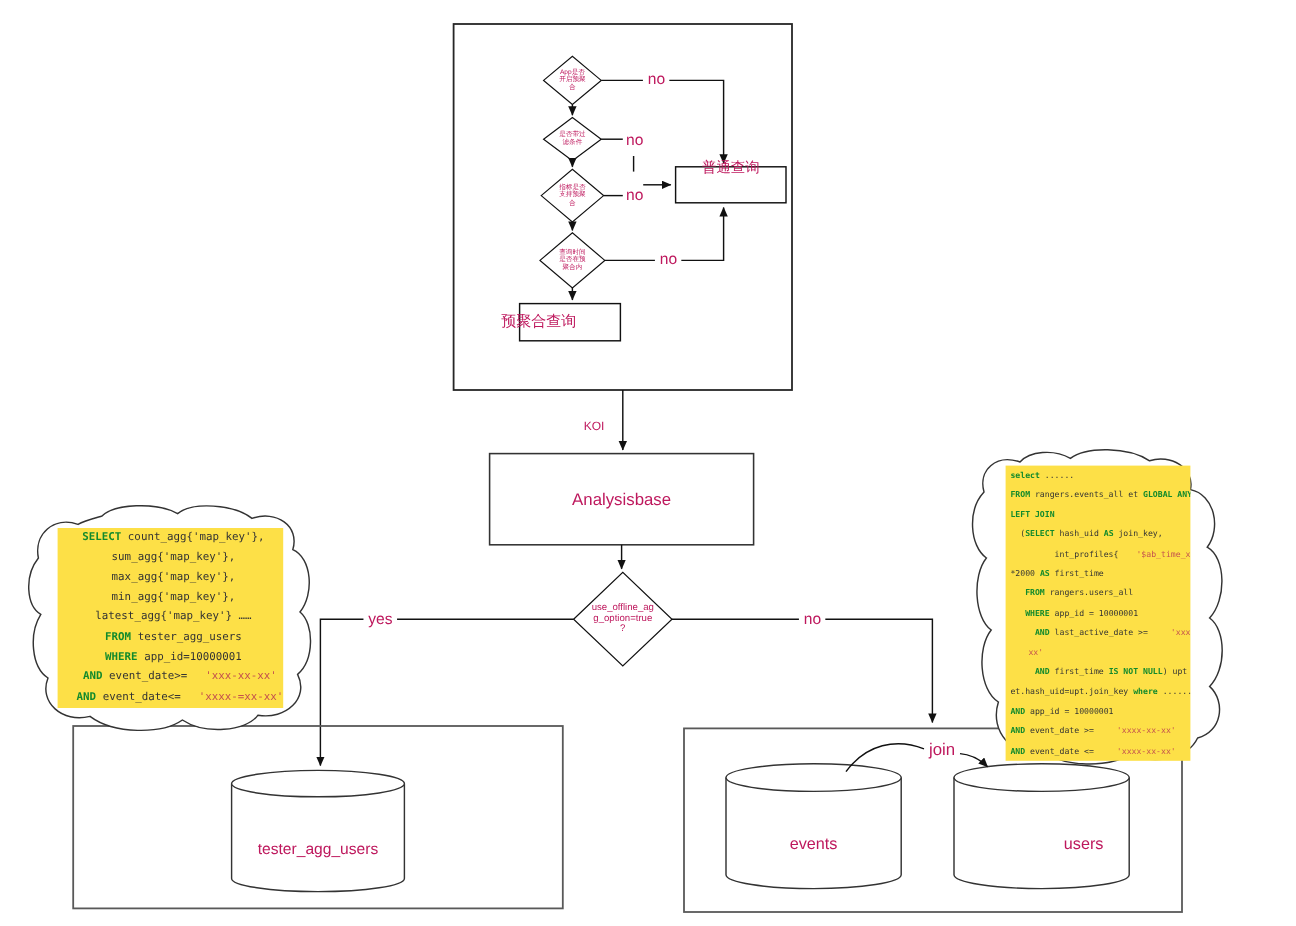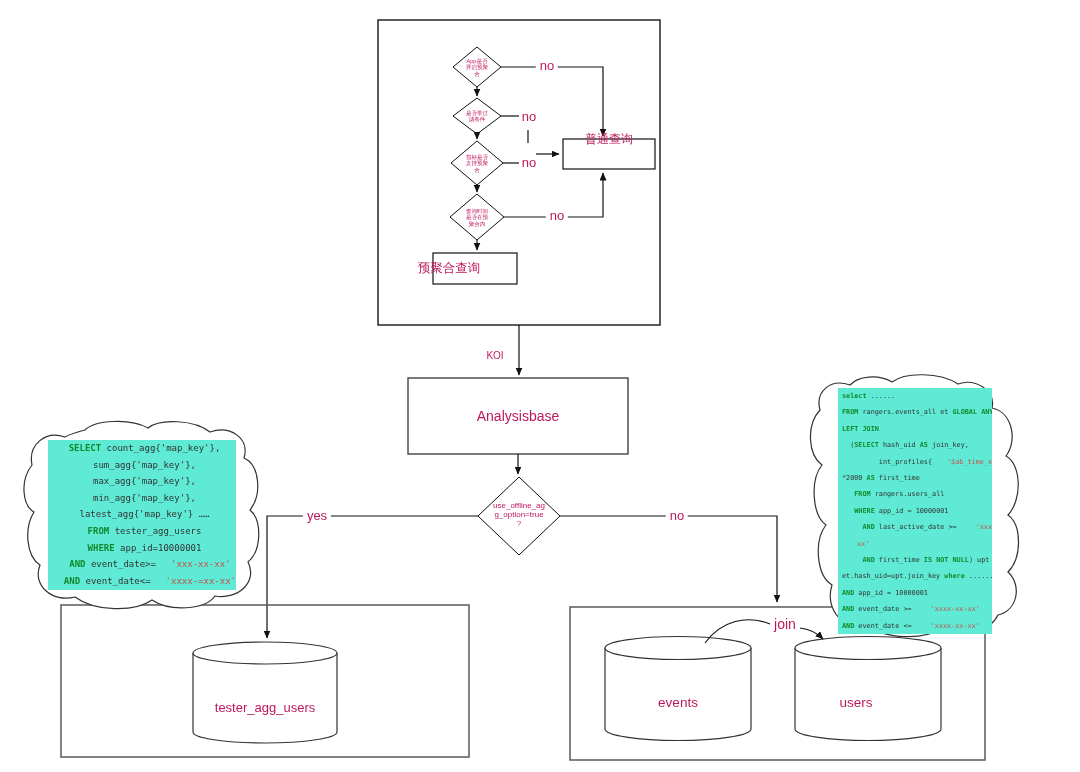--- a/index.html
+++ b/index.html
@@ -2,21 +2,21 @@
 <html><head>
 <meta charset="utf-8">
 <style>
   html,body{margin:0;padding:0;background:#ffffff;}
   #canvas{position:relative;width:1080px;height:772px;background:#fff;overflow:hidden;
           font-family:"Liberation Sans",sans-serif;}
   svg{position:absolute;left:0;top:0;}
   .lbl{position:absolute;transform:translate(-50%,-50%);color:#be185d;text-align:center;
        white-space:pre-line;line-height:1.15;}
   .onLine{background:#fff;padding:0 4px;line-height:1.05;}
-  .codebox{position:absolute;background:#5eead4;font-family:"DejaVu Sans Mono","Liberation Mono",monospace;
+  .codebox{position:absolute;background:#fde047;font-family:"DejaVu Sans Mono","Liberation Mono",monospace;
            color:#333;overflow:hidden;}
   .code-line{white-space:pre;}
   #leftCode{left:48px;top:440px;width:188px;height:150px;font-size:9px;}
   #leftCode .code-line{line-height:16.6px;padding-left:5px;text-align:center;}
   #rightCode{left:838px;top:388px;width:154px;height:246px;font-size:6.8px;}
   #rightCode .code-line{line-height:16.4px;padding-left:4px;}
   .k{color:#128a2c;font-weight:bold;}
   .s{color:#c4524e;margin-left:15px;}
 </style>
 </head>
@@ -146,16 +146,16 @@
 
   <div class="lbl" style="left:518px;top:416px;font-size:14px;">Analysisbase</div>
   <div class="lbl" style="left:519px;top:515px;font-size:8px;">use_offline_ag
 g_option=true
 ?</div>
   <div class="lbl onLine" style="left:317px;top:516px;font-size:13px;">yes</div>
   <div class="lbl onLine" style="left:677px;top:516px;font-size:13px;">no</div>
 
   <div class="lbl" style="left:265px;top:708px;font-size:13px;">tester_agg_users</div>
   <div class="lbl" style="left:678px;top:703px;font-size:13.5px;">events</div>
-  <div class="lbl" style="left:856px;top:703px;font-size:13.5px;">users</div>
+  <div class="lbl" style="left:903px;top:703px;font-size:13.5px;">users</div>
   <div class="lbl" style="left:785px;top:624px;font-size:14px;">join</div>
 
 </div>
 
 </body></html>

